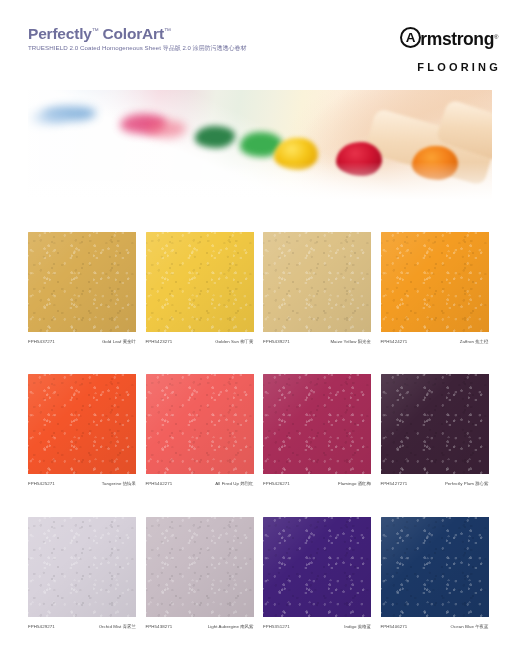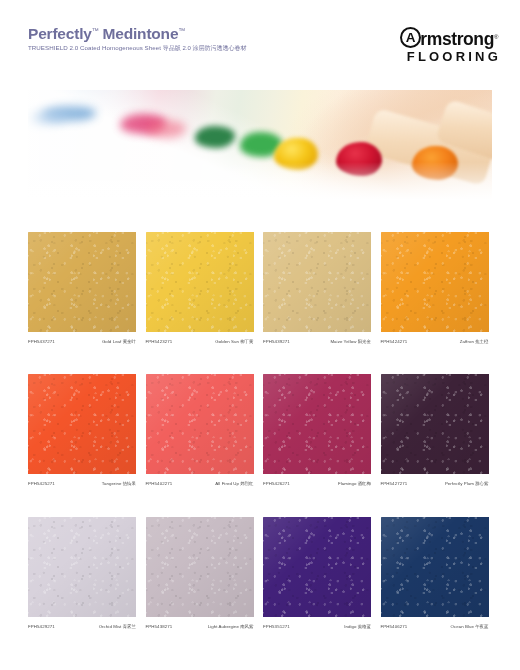--- a/index.html
+++ b/index.html
@@ -88,25 +88,25 @@
     font-size: 13.5px;
     font-weight: bold;
     line-height: 1;
   }
   .logo-reg {
     font-size: 6px;
     vertical-align: super;
     font-weight: normal;
   }
   .logo-sub {
-    font-size: 13px;
+    font-size: 11px;
     font-weight: bold;
     letter-spacing: 3.2px;
     color: #111111;
-    margin-top: 0;
+    margin-top: 12px;
     margin-right: -3px;
   }
 
   
   .hero {
     position: absolute;
     left: 28px;
     top: 90px;
     width: 464px;
     height: 118px;
@@ -260,21 +260,21 @@
   }
 </style>
 </head>
 <body>
 
 <div class="header">
 
   <div class="brand-block">
     <div class="brand-title" style="color: rgb(111, 111, 156);">
       <span>Perfectly</span><span class="tm">™</span>
-      <span>Medintone</span><span class="tm">™</span>
+      <span>ColorArt</span><span class="tm">™</span>
     </div>
     <div class="brand-sub" style="color: rgb(111, 111, 156);">
       <span>TRUESHIELD 2.0 Coated Homogeneous Sheet</span>
       <span class="cn">导品版 2.0 涂层防污透透心卷材</span>
     </div>
   </div>
 
   <div class="logo">
     <div class="logo-word"><span class="circle-a"><span>A</span></span><span>rmstrong</span><span class="logo-reg">®</span></div>
     <div class="logo-sub">FLOORING</div>

